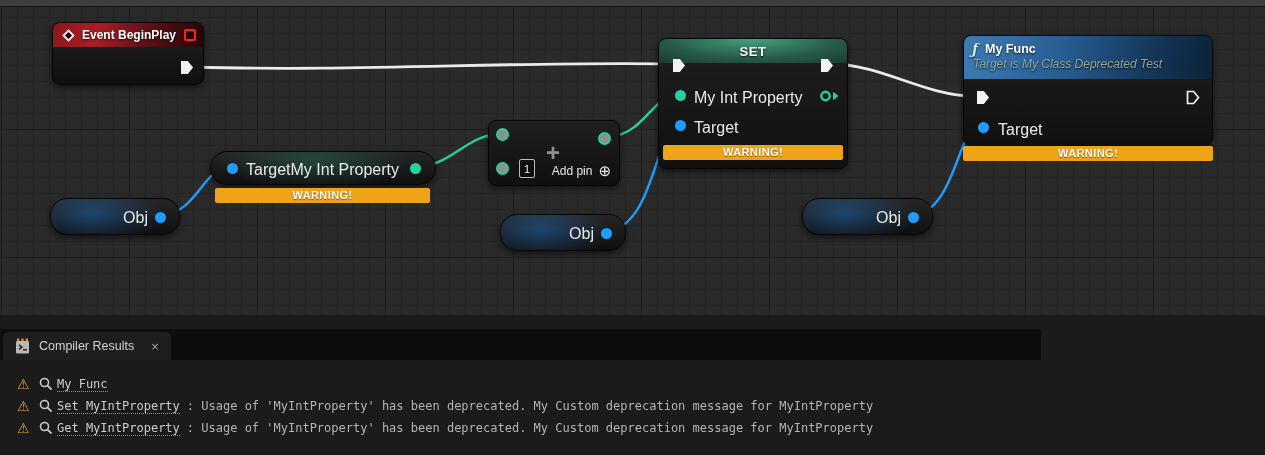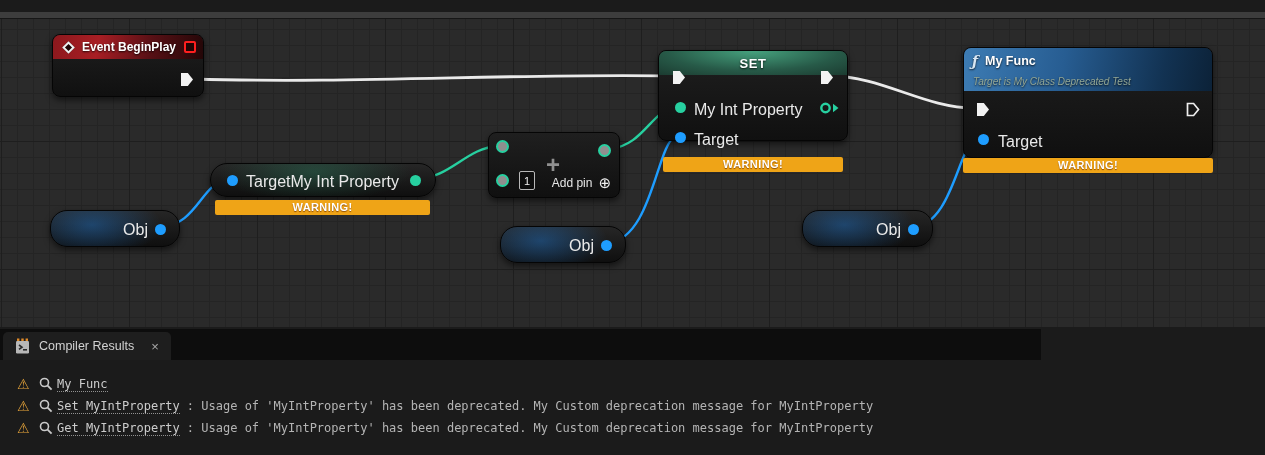--- a/index.html
+++ b/index.html
@@ -3,21 +3,21 @@
 <meta charset="utf-8">
 <style>
   * { margin:0; padding:0; box-sizing:border-box; }
   html,body { background:#000; }
   .stage {
     position:relative; width:1265px; height:455px; overflow:hidden;
     font-family:"Liberation Sans", sans-serif; background:#1b1b1b;
   }
   
   .graph {
-    position:absolute; left:0; top:12px; width:1265px; height:315px; overflow:hidden;
+    position:absolute; left:0; top:0; width:1265px; height:315px; overflow:hidden;
     background-color:#2a2a2a;
     background-image:
       linear-gradient(#1e1e1e 1px, transparent 1px),
       linear-gradient(90deg, #1e1e1e 1px, transparent 1px),
       linear-gradient(#242424 1px, transparent 1px),
       linear-gradient(90deg, #242424 1px, transparent 1px);
     background-size:128px 128px, 128px 128px, 16px 16px, 16px 16px;
     background-position:1px 1px;
   }
   .top-strip { position:absolute; left:0; top:0; width:100%; height:7px; background:#3d3d3d; border-bottom:1px solid #161616; }
@@ -31,21 +31,21 @@
   .hdr {
     position:relative; height:24px; border-radius:7px 7px 0 0;
     display:flex; align-items:center; padding:0 8px;
     color:#fff; font-size:12px; font-weight:bold; text-shadow:0 1px 2px rgba(0,0,0,.8);
   }
   .event-hdr { background:linear-gradient(100deg,#8c181d 0%,#a81e24 30%,#571015 65%,#230607 100%); }
   .set-hdr   { background:radial-gradient(95% 170% at 50% 0%, #46a27e 0%, #275a48 48%, #132620 100%); justify-content:center; font-size:13px; letter-spacing:.5px; }
   .func-hdr  { background:linear-gradient(100deg,#3d7cb4 0%,#275d92 40%,#123252 80%,#0c2238 100%); height:43px; border-radius:7px 7px 0 0;
                display:block; padding:5px 8px 0 8px; }
   .func-title-row { display:flex; align-items:center; gap:7px; font-size:12.5px; font-weight:bold; color:#fff; }
-  .func-subtitle  { font-size:10px; font-style:italic; font-weight:normal; color:#93a796; margin-top:7px; margin-left:1px; }
+  .func-subtitle  { font-size:12px; font-style:italic; font-weight:normal; color:#93a796; margin-top:0; margin-left:1px; }
   .ficon { font-style:italic; font-family:"DejaVu Serif", serif; font-size:14px; color:#d8e7f4; font-weight:bold; }
 
   .diamond { width:9px; height:9px; border:2px solid #f0f0f0; background:#1d0506; transform:rotate(45deg); margin:0 9px 0 3px; flex:none; }
   .redsq   { position:absolute; right:7px; top:6px; width:12px; height:12px; border:2px solid #ff1f1f; background:#230505; border-radius:2px; }
 
   .pill {
     position:absolute; border:1px solid #050505; border-radius:17px;
     box-shadow:0 3px 6px rgba(0,0,0,.55); color:#fff; font-size:12px;
   }
   .pill.obj    { background:radial-gradient(75% 130% at 32% 40%, rgba(32,118,205,.45), rgba(0,0,0,0) 72%), linear-gradient(180deg,#262626,#0f0f0f); }
@@ -127,21 +127,21 @@
       <span class="pin-wild" style="left:7px; top:41px;"></span>
       <span class="pin-wild" style="right:8px; top:11px;"></span>
       <span class="litbox" style="left:30px; top:38px;">1</span>
       <span class="plus-glyph" style="left:57px; top:22px;">+</span>
       <div class="addpin-row" style="right:8px; bottom:7px;">
         <span>Add pin</span>
         <span class="oplus">⊕</span>
       </div>
     </div>
 
-    <div class="node" style="left:658px; top:38px; width:190px; height:91px;">
+    <div class="node" style="left:658px; top:38px; width:190px; height:131px;">
       <div class="hdr set-hdr">SET</div>
       <svg class="execpin" style="left:13px; top:19px;" width="14" height="15" viewBox="0 0 14 15">
         <path d="M1,1 L7.8,1 L13,7.5 L7.8,14 L1,14 Z" fill="#f2f2f2"></path>
       </svg>
       <svg class="execpin" style="right:13px; top:19px;" width="14" height="15" viewBox="0 0 14 15">
         <path d="M1,1 L7.8,1 L13,7.5 L7.8,14 L1,14 Z" fill="#f2f2f2"></path>
       </svg>
       <span class="pin-circle pin-green" style="left:16px; top:51px;"></span>
       <span class="pin-label" style="left:35px; top:50px;">My Int Property</span>
       <svg class="execpin" style="right:7px; top:51px;" width="21" height="12" viewBox="0 0 21 12">

